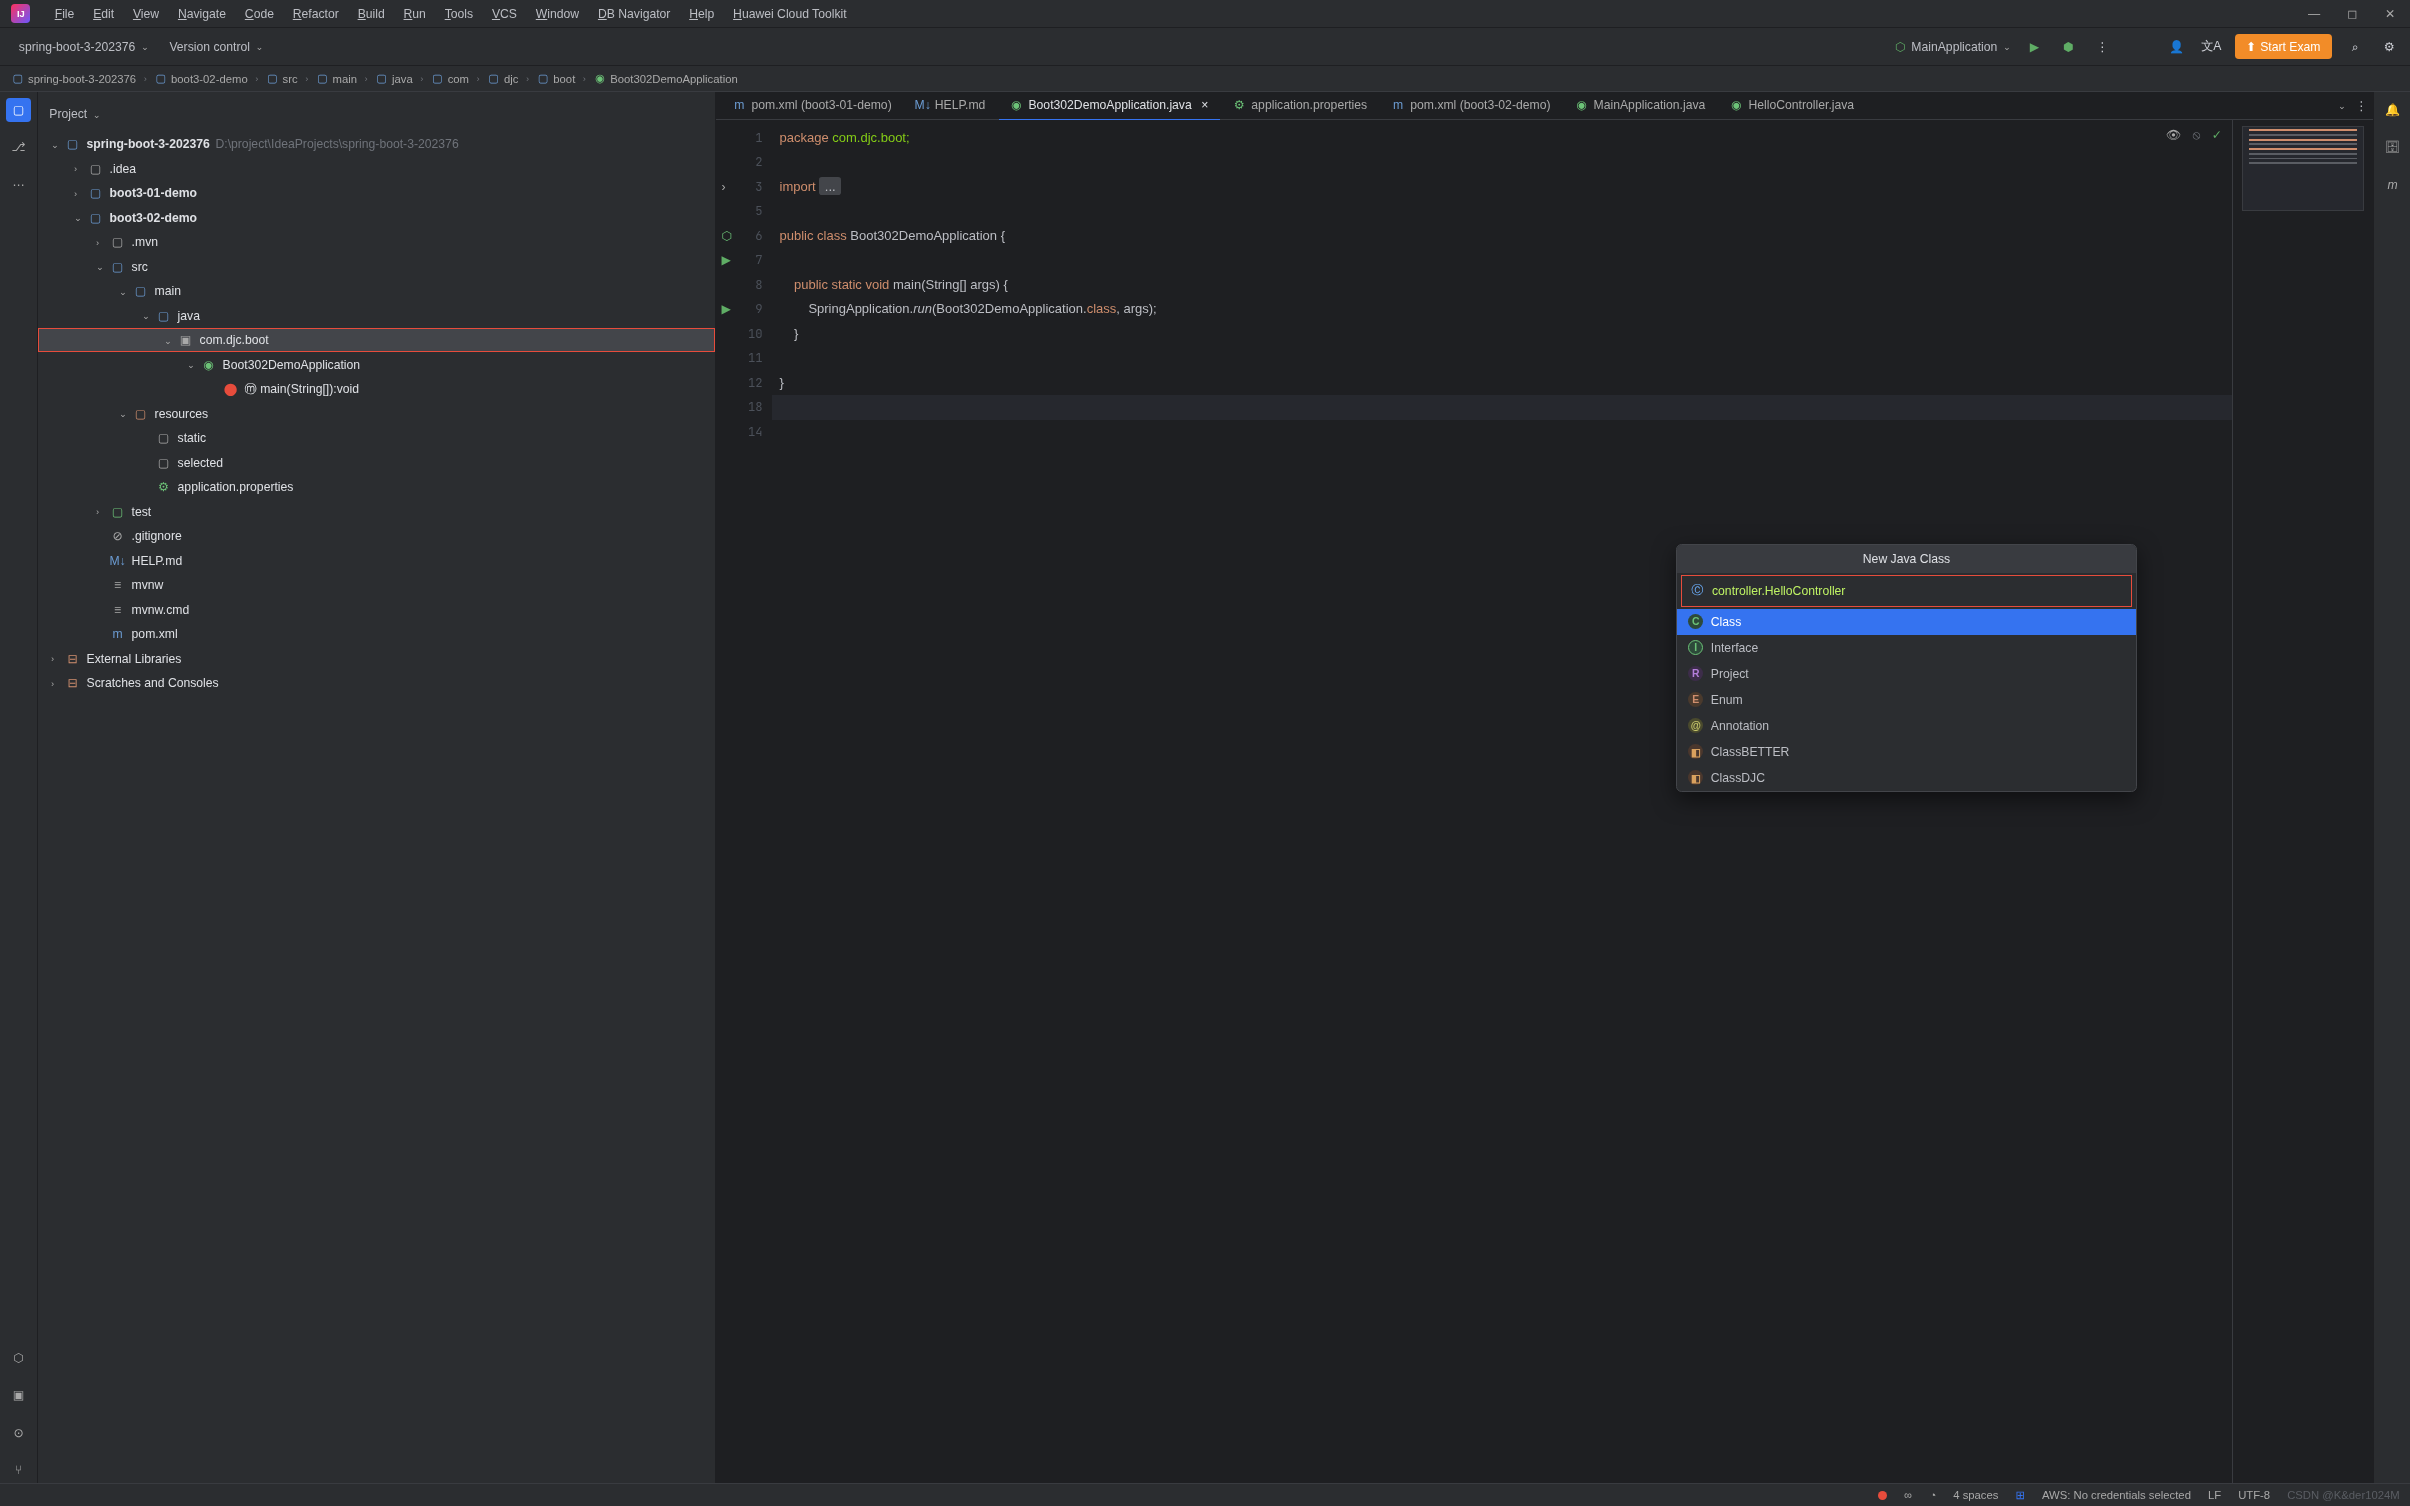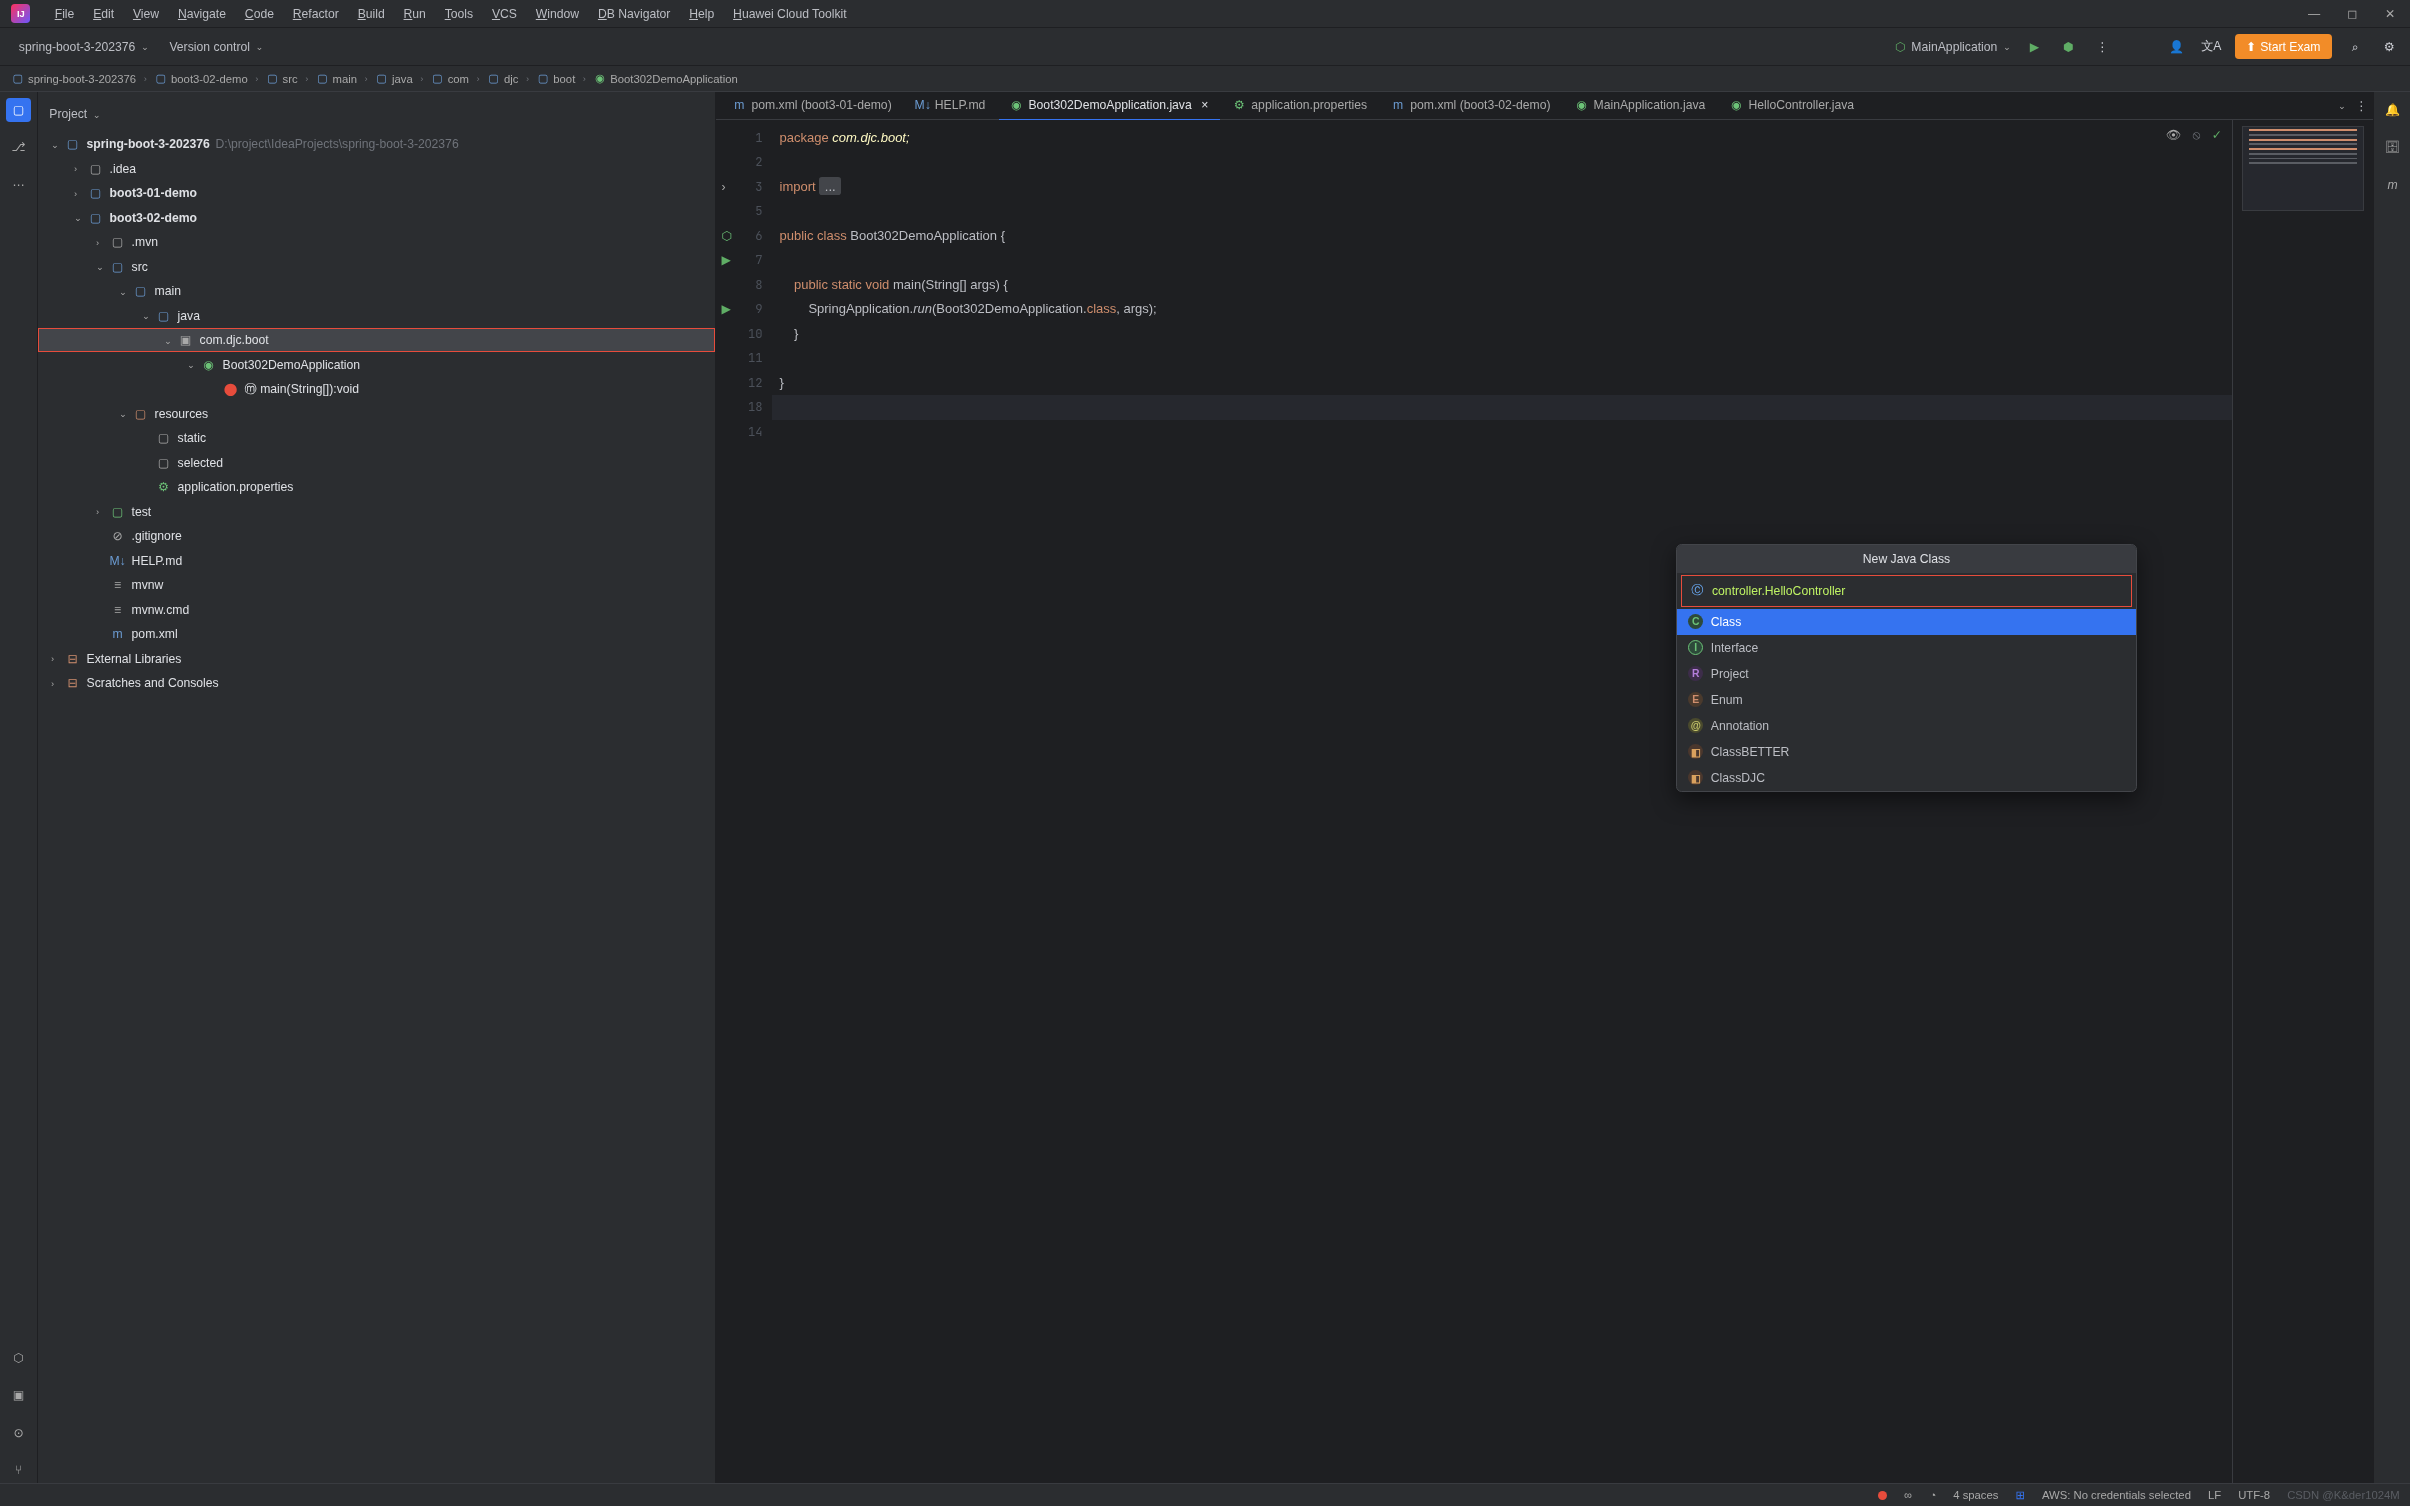--- a/index.html
+++ b/index.html
@@ -62,21 +62,21 @@
 .gutter { width: 56px; background: #1e1f22; padding-top: 5.6px; }
 .gutter-line { height: 24.5px; display: flex; align-items: center; justify-content: flex-end; padding-right: 9.4px; color: #4b5059; font-size: 12.2px; font-family: 'JetBrains Mono', Consolas, monospace; position: relative; }
 .gutter-marker { position: absolute; left: 5.6px; }
 .code { flex: 1; padding-top: 5.6px; font-family: 'JetBrains Mono', Consolas, monospace; font-size: 13px; line-height: 24.5px; }
 .code-line { height: 24.5px; padding-left: 7.5px; white-space: pre; }
 .code-line.current { background: #26282e; }
 .kw { color: #cf8e6d; }
 .ann { color: #b3ae60; }
 .cls { color: #bcbec4; }
 .fn { color: #bcbec4; }
-.pkg { color: #fef9c3; font-style: italic; }
+.pkg { color: #84cc16; }
 .fold-badge { background: #43454a; color: #bcbec4; padding: 1.9px 5.6px; border-radius: 2.8px; }
 
 
 .minimap { width: 141px; background: #1e1f22; border-left: 0.9px solid #393b40; position: relative; }
 .minimap-preview { width: 122px; height: 85px; background: #26282e; margin: 5.6px auto; border: 0.9px solid #393b40; position: relative; }
 .minimap-line { height: 1.9px; margin: 2.8px 5.6px; background: #5a5d63; }
 .minimap-line.accent { background: #cf8e6d; }
 .right-rail { width: 38px; background: #2b2d30; border-left: 0.9px solid #1e1f22; display: flex; flex-direction: column; align-items: center; padding-top: 5.6px; gap: 13px; }
 
 

